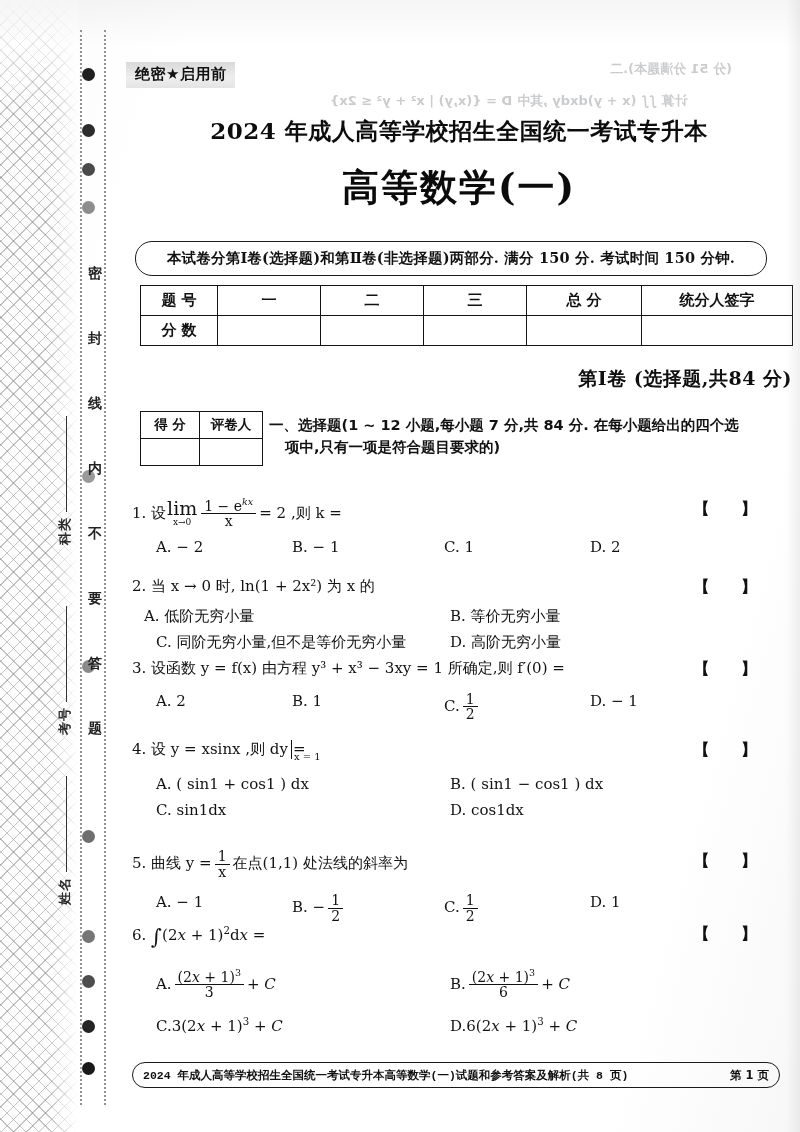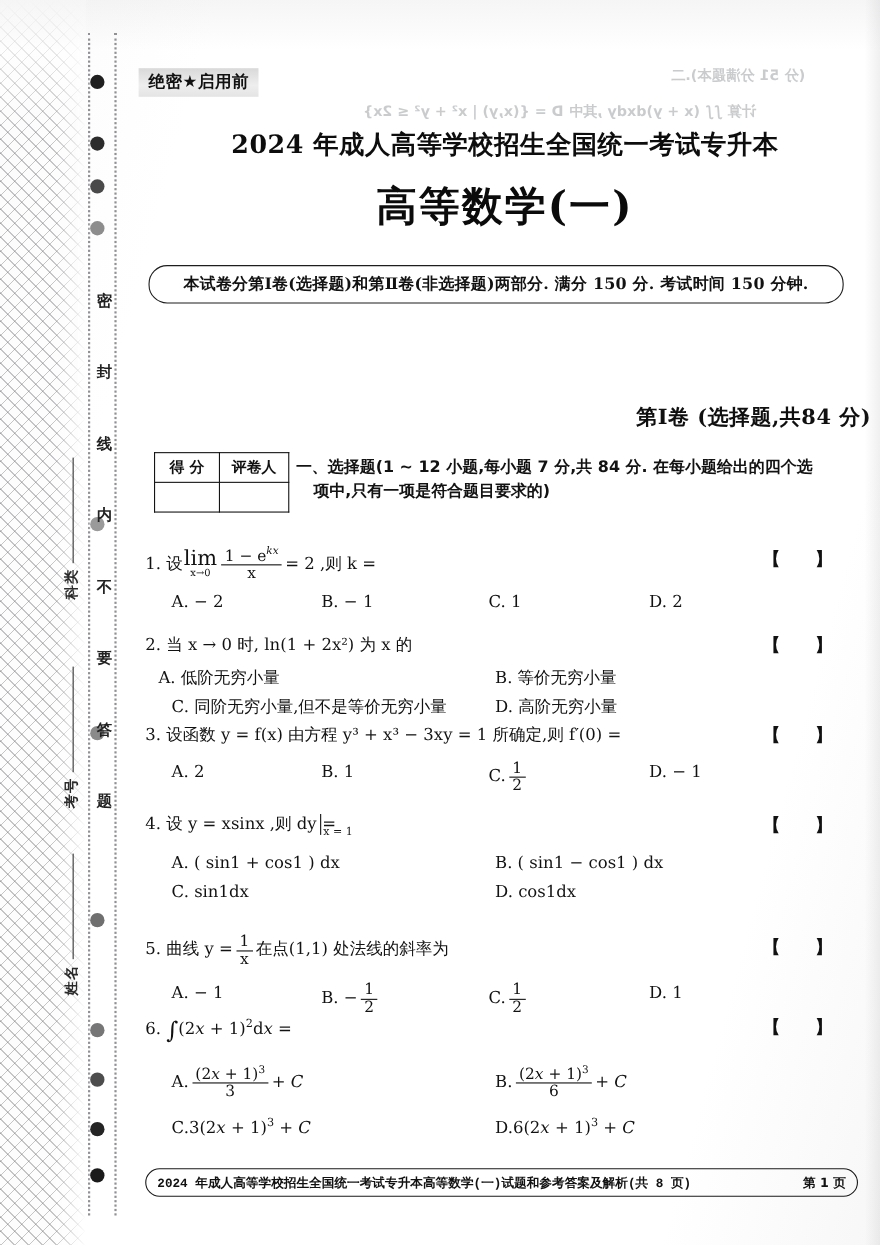--- a/index.html
+++ b/index.html
@@ -242,20 +242,36 @@
 
     <div class="badge">绝密★启用前</div>
 
     <div class="title1">2024 年成人高等学校招生全国统一考试专升本</div>
     <div class="title2">高等数学(一)</div>
 
     <div class="notice">本试卷分第Ⅰ卷(选择题)和第Ⅱ卷(非选择题)两部分. 满分 150 分. 考试时间 150 分钟.</div>
 
     <table class="scoretbl">
       <tbody>
+          <tr>
+        <td class="c0">题 号</td>
+        <td class="c1">一</td>
+        <td class="c2">二</td>
+        <td class="c3">三</td>
+        <td class="c4">总 分</td>
+        <td class="c5">统分人签字</td>
+      </tr>
+      <tr>
+        <td class="c0">分 数</td>
+        <td class="c1"></td>
+        <td class="c2"></td>
+        <td class="c3"></td>
+        <td class="c4"></td>
+        <td class="c5"></td>
+      </tr>
     </tbody>
       </table>
 
     <div class="juan1">第Ⅰ卷 (选择题,共84 分)</div>
 
     <table class="gradebox">
       <tbody>
           <tr>
         <td class="g0">得 分</td>
         <td class="g1">评卷人</td>

